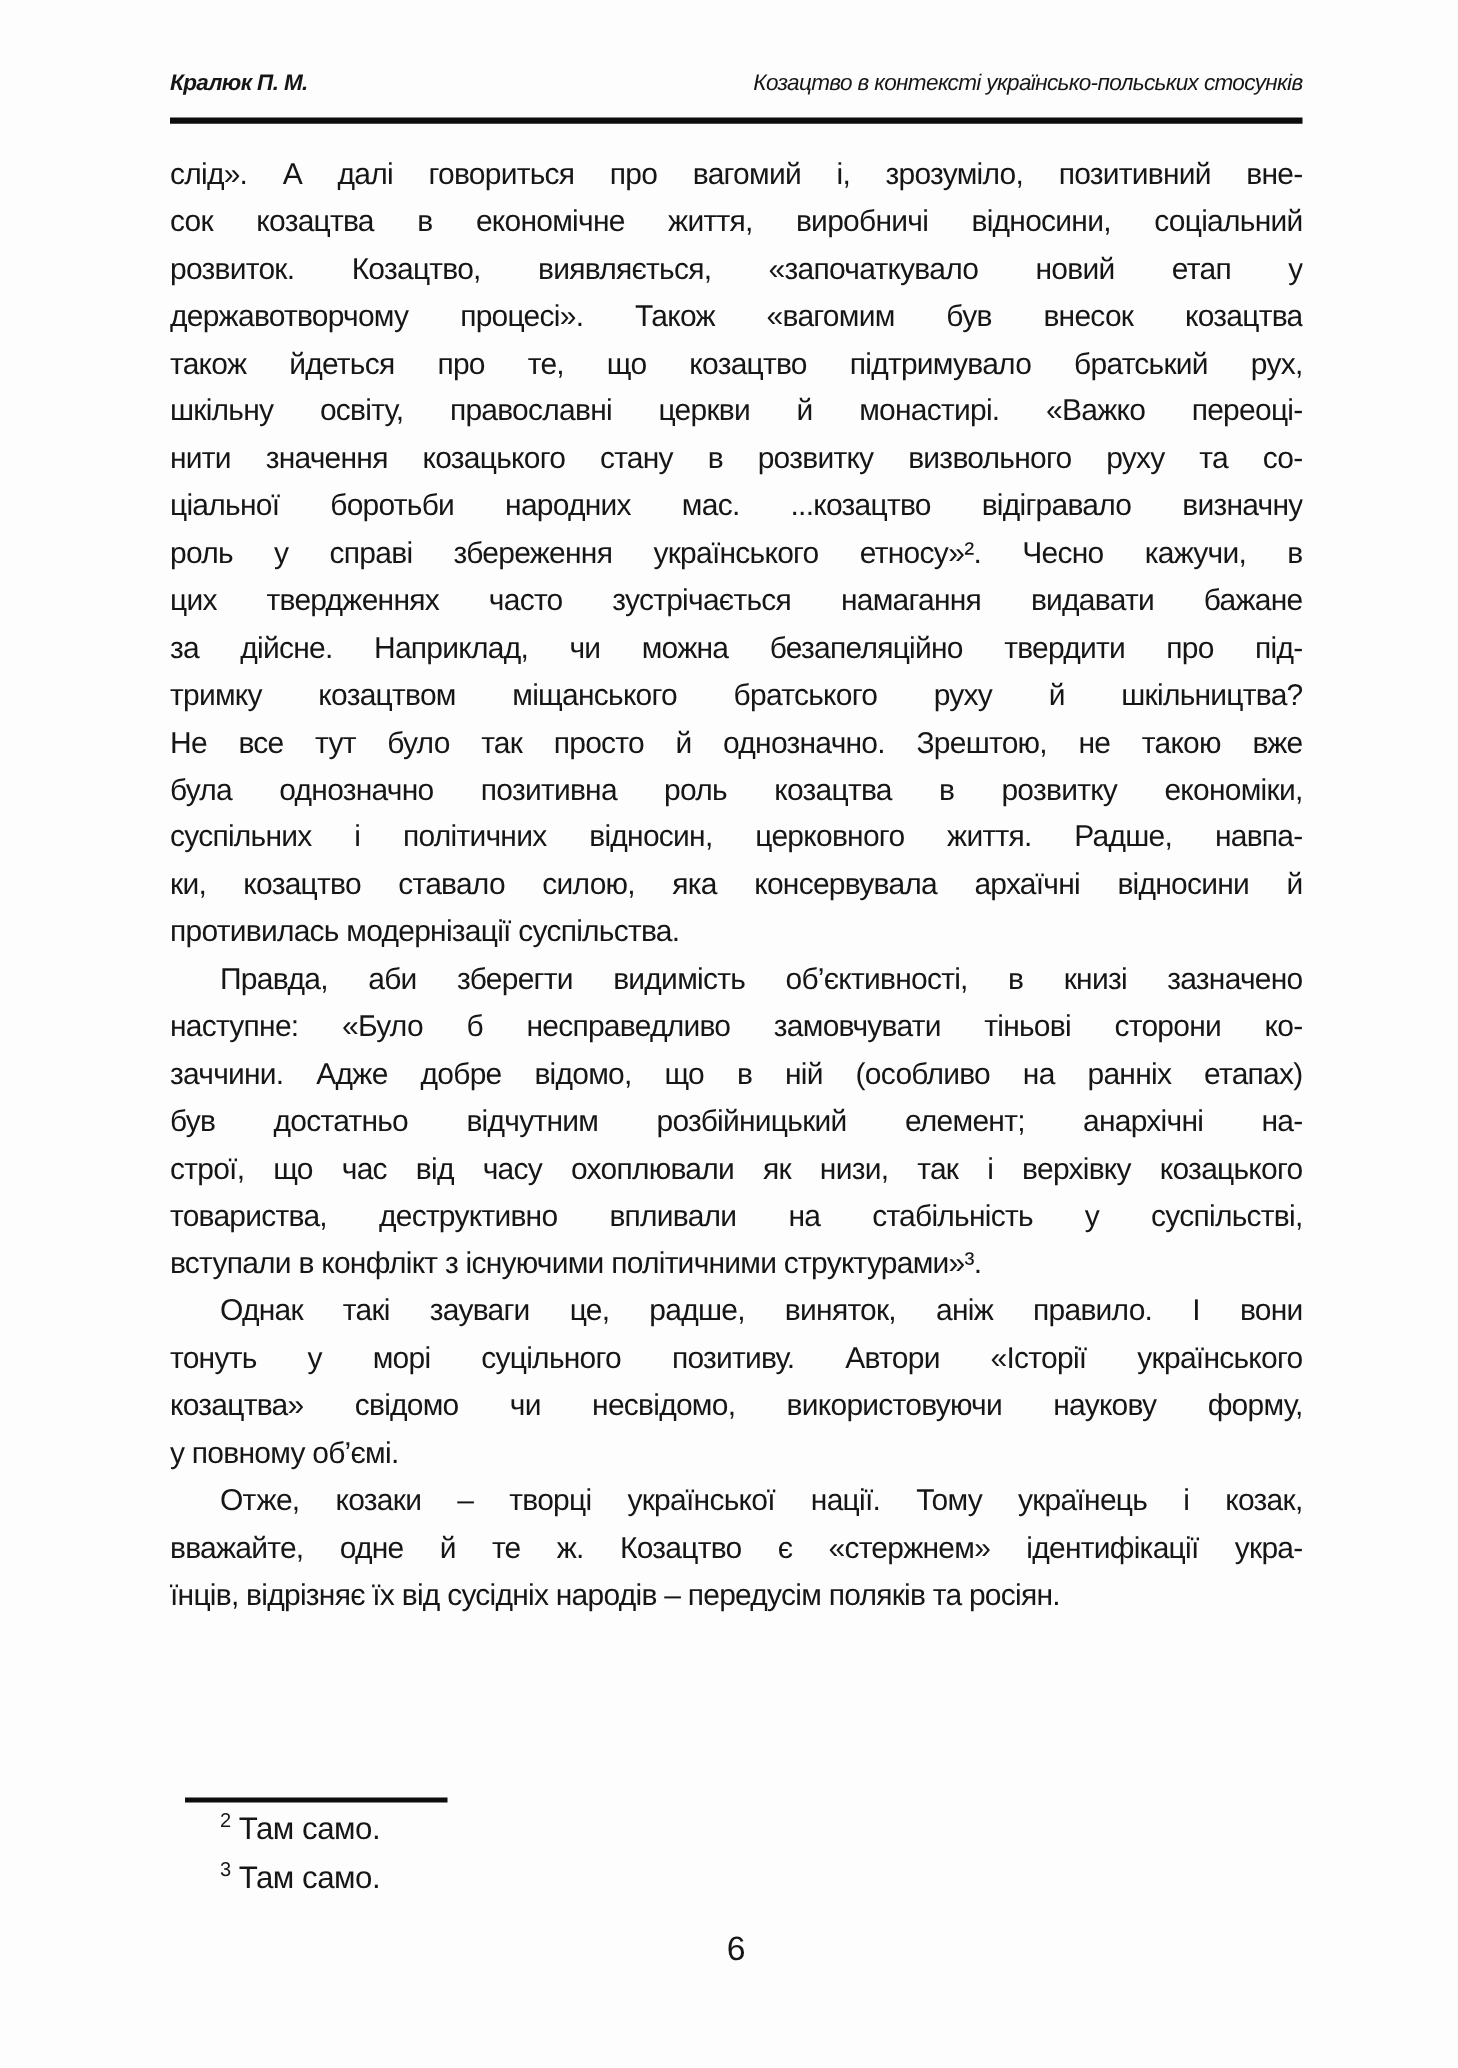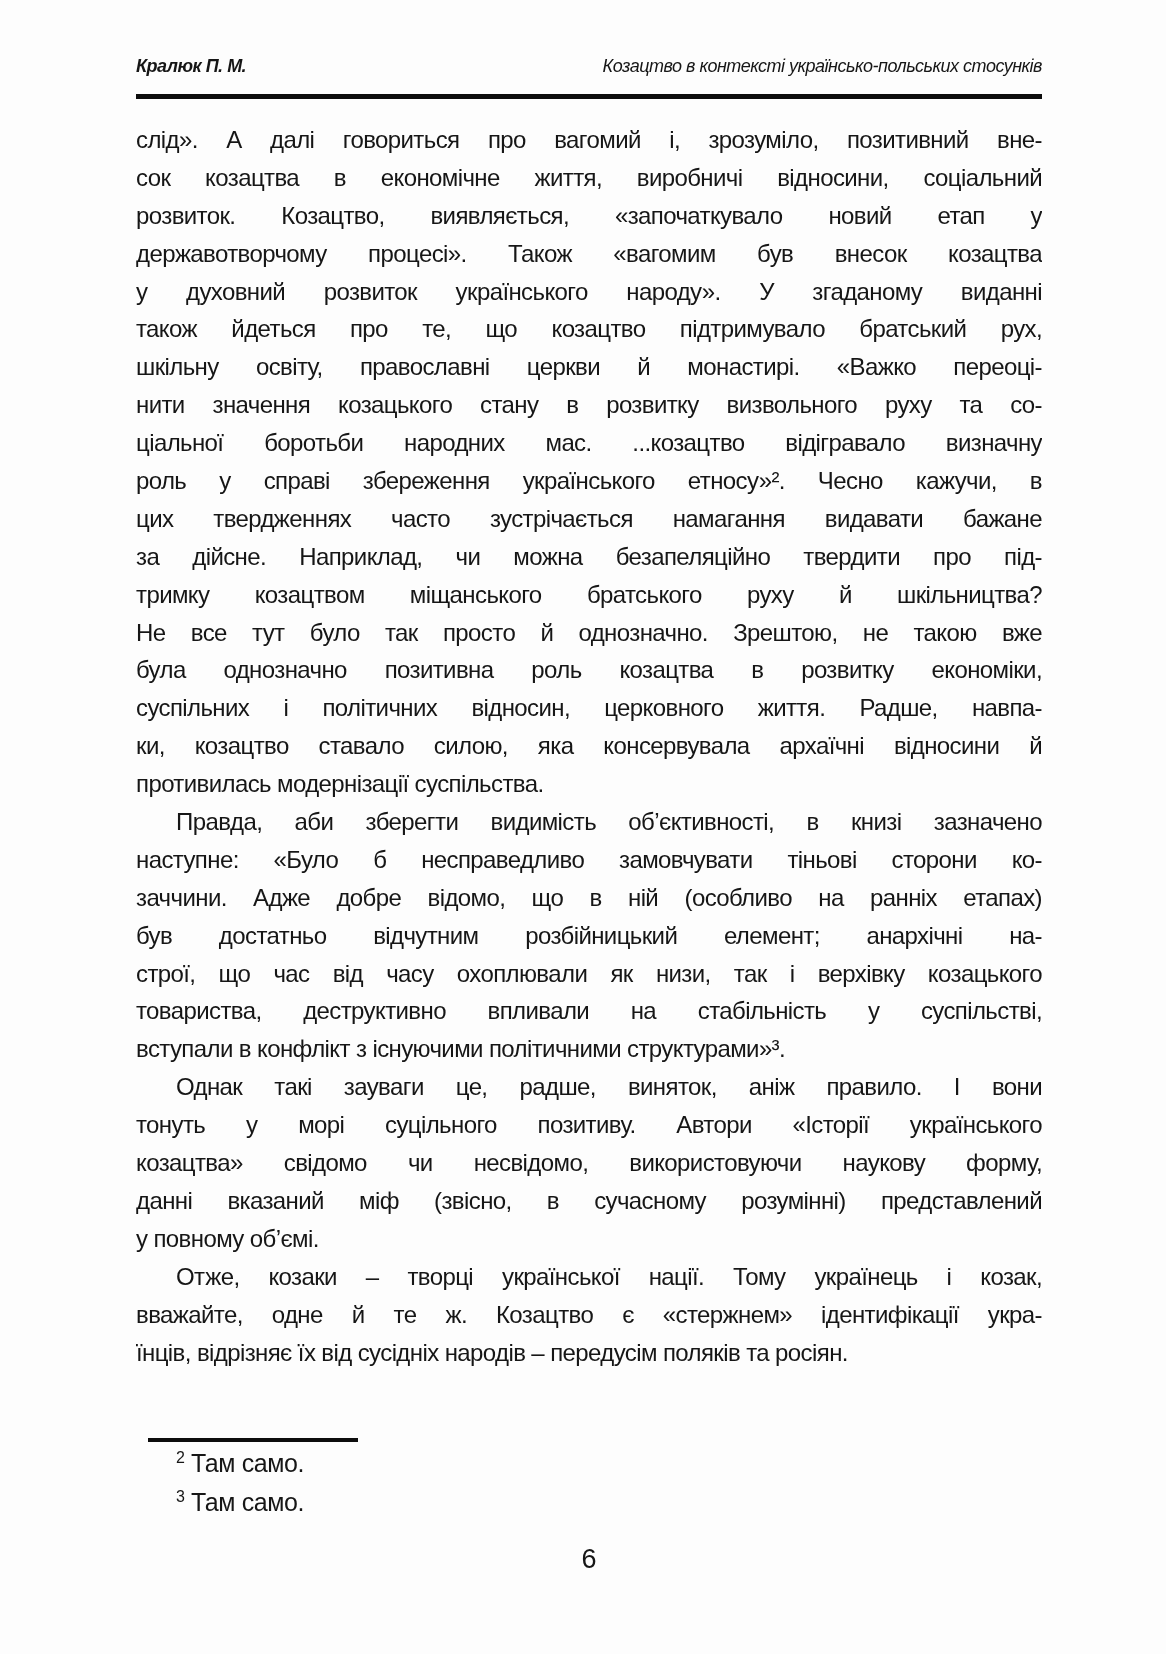--- a/index.html
+++ b/index.html
@@ -67,21 +67,20 @@
     <span class="author">Кралюк П. М.</span>
     <span class="title">Козацтво в контексті українсько-польських стосунків</span>
   </div>
   <div class="header-rule" style="background: rgb(13, 13, 13);"></div>
 
   <div class="textblock">
       <div class="line">слід». А далі говориться про вагомий і, зрозуміло, позитивний вне-</div>
       <div class="line">сок козацтва в економічне життя, виробничі відносини, соціальний</div>
       <div class="line">розвиток. Козацтво, виявляється, «започаткувало новий етап у</div>
       <div class="line">державотворчому процесі». Також «вагомим був внесок козацтва</div>
-      <div class="line">у духовний розвиток українського народу». У згаданому виданні</div>
       <div class="line">також йдеться про те, що козацтво підтримувало братський рух,</div>
       <div class="line">шкільну освіту, православні церкви й монастирі. «Важко переоці-</div>
       <div class="line">нити значення козацького стану в розвитку визвольного руху та со-</div>
       <div class="line">ціальної боротьби народних мас. ...козацтво відігравало визначну</div>
       <div class="line">роль у справі збереження українського етносу»². Чесно кажучи, в</div>
       <div class="line">цих твердженнях часто зустрічається намагання видавати бажане</div>
       <div class="line">за дійсне. Наприклад, чи можна безапеляційно твердити про під-</div>
       <div class="line">тримку козацтвом міщанського братського руху й шкільництва?</div>
       <div class="line">Не все тут було так просто й однозначно. Зрештою, не такою вже</div>
       <div class="line">була однозначно позитивна роль козацтва в розвитку економіки,</div>
@@ -91,21 +90,20 @@
       <div class="line first">Правда, аби зберегти видимість об’єктивності, в книзі зазначено</div>
       <div class="line">наступне: «Було б несправедливо замовчувати тіньові сторони ко-</div>
       <div class="line">заччини. Адже добре відомо, що в ній (особливо на ранніх етапах)</div>
       <div class="line">був достатньо відчутним розбійницький елемент; анархічні на-</div>
       <div class="line">строї, що час від часу охоплювали як низи, так і верхівку козацького</div>
       <div class="line">товариства, деструктивно впливали на стабільність у суспільстві,</div>
       <div class="line last">вступали в конфлікт з існуючими політичними структурами»³.</div>
       <div class="line first">Однак такі зауваги це, радше, виняток, аніж правило. І вони</div>
       <div class="line">тонуть у морі суцільного позитиву. Автори «Історії українського</div>
       <div class="line">козацтва» свідомо чи несвідомо, використовуючи наукову форму,</div>
-      <div class="line">данні вказаний міф (звісно, в сучасному розумінні) представлений</div>
       <div class="line last">у повному об’ємі.</div>
       <div class="line first">Отже, козаки – творці української нації. Тому українець і козак,</div>
       <div class="line">вважайте, одне й те ж. Козацтво є «стержнем» ідентифікації укра-</div>
       <div class="line last">їнців, відрізняє їх від сусідніх народів – передусім поляків та росіян.</div>
     </div>
 
   <div class="fn-rule" style="background: rgb(13, 13, 13);"></div>
   <div class="footnotes">
       <div class="footnote"><sup>2</sup> Там само.</div>
       <div class="footnote"><sup>3</sup> Там само.</div>

